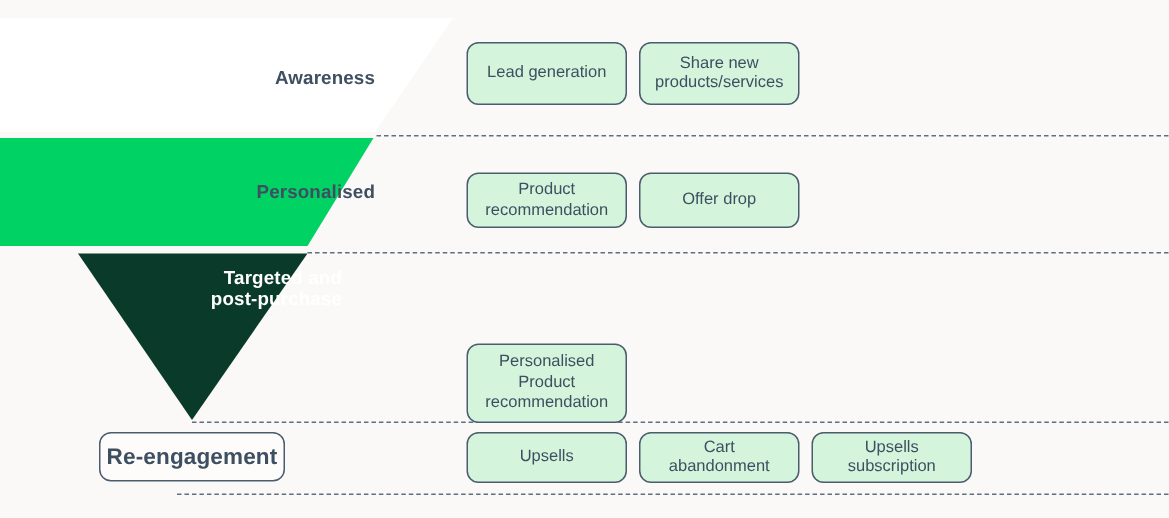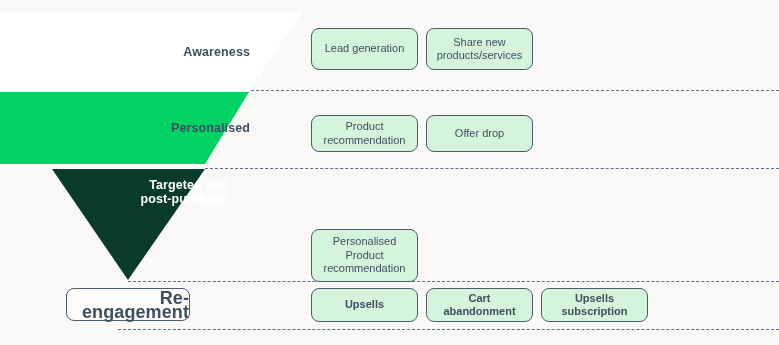--- a/index.html
+++ b/index.html
@@ -75,21 +75,21 @@
     border: 1.6px solid #4a5c6e;
     border-radius: 8px;
     background: #fdfcfa;
     display: flex;
     align-items: center;
     justify-content: center;
   }
   #reengagement-box .stage-label {
     position: static;
     width: auto;
-    font-size: 18px;
+    font-size: 15px;
   }
 
   
   .divider {
     position: absolute;
     height: 0;
     border-top: 1.4px dashed #5d6f80;
   }
   #divider-1 { left: 251px; top: 90px;  width: 528px; }
   #divider-2 { left: 205px; top: 168px; width: 574px; }
@@ -99,21 +99,21 @@
   
   .card-row {
     position: absolute;
     display: flex;
     align-items: center;
     gap: 8px;
   }
   #card-row-awareness    { left: 311px; top: 28px;  }
   #card-row-consideration{ left: 311px; top: 115px; }
   #card-row-purchase     { left: 311px; top: 189px; }
-  #card-row-reengagement { left: 311px; top: 288px; font-weight: bold; }
+  #card-row-reengagement { left: 311px; top: 288px; }
 
   .tactic-card {
     box-sizing: border-box;
     width: 107px;
     background: #d4f5dc;
     border: 1.4px solid #4a5c6e;
     border-radius: 8px;
     color: #3d4f61;
     font-size: 11px;
     line-height: 13.5px;

